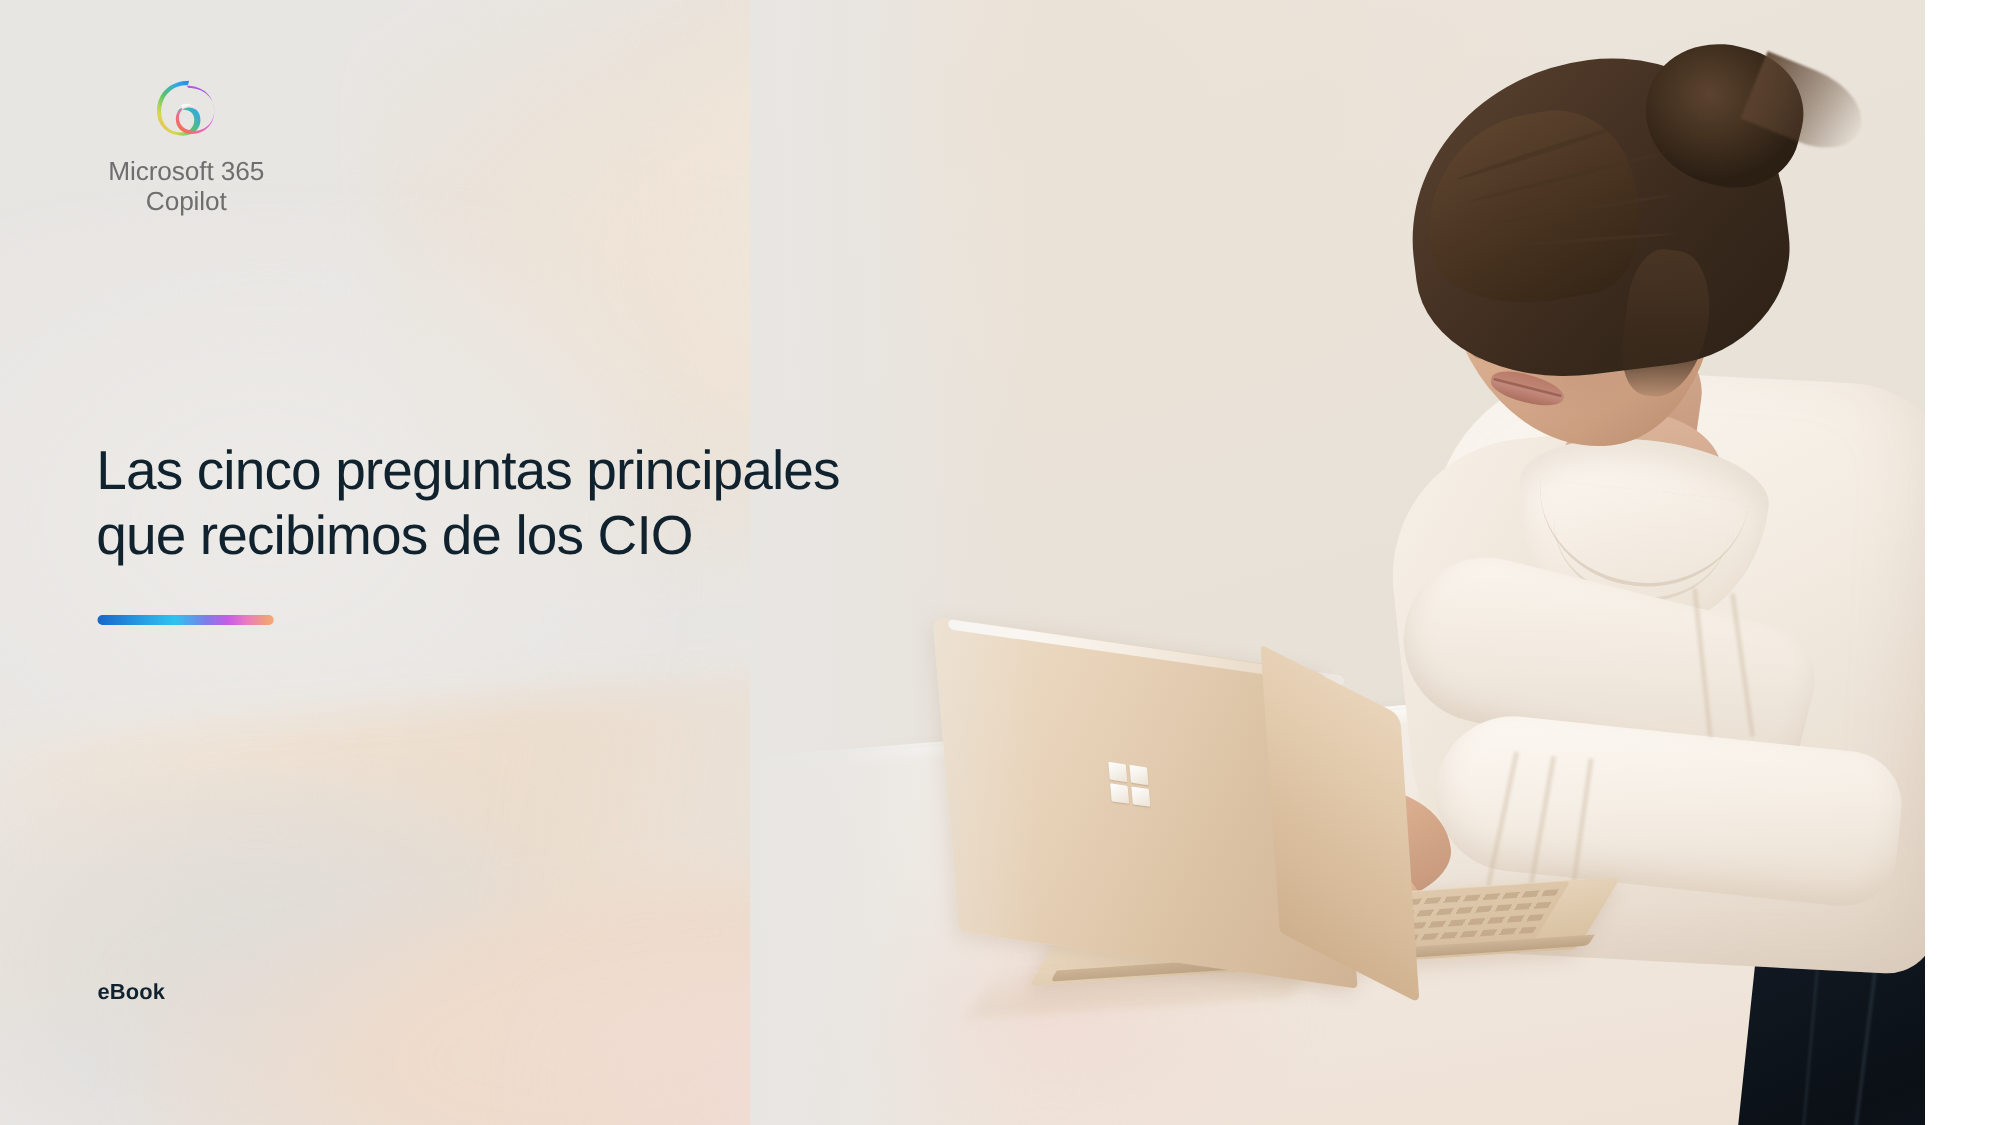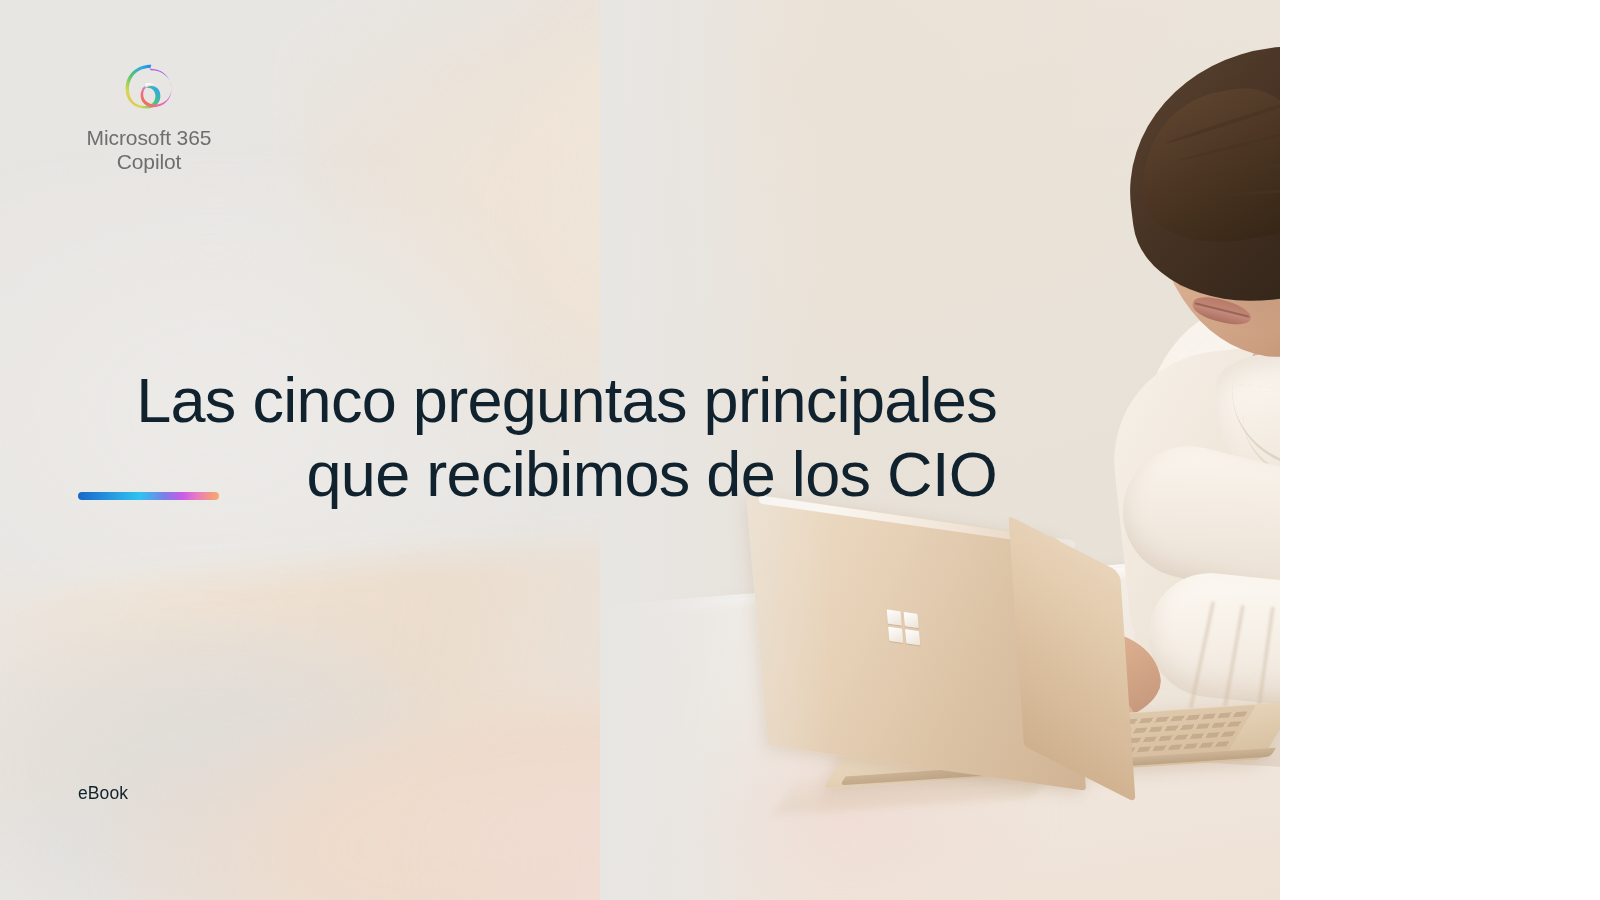--- a/index.html
+++ b/index.html
@@ -7,21 +7,21 @@
     margin: 0;
     padding: 0;
     background: #ffffff;
   }
   body {
     font-family: "Liberation Sans", sans-serif;
   }
 
   .cover {
     position: relative;
-    width: 1280px;
+    width: 1540px;
     height: 900px;
     overflow: hidden;
     background: #5eead4;
   }
 
   
   .bg-base {
     position: absolute;
     inset: 0;
     background: #e8e6e3;
@@ -539,27 +539,26 @@
     font-weight: 400;
     letter-spacing: -0.1px;
     white-space: pre-line;
   }
 
   
   .headline {
     position: absolute;
     left: 77px; top: 322px;
     width: 920px;
-    font-size: 63px;
+    font-size: 44px;
     line-height: 1.17;
     font-weight: 300;
     color: #11222f;
     letter-spacing: -0.7px;
     white-space: pre-line;
-    text-align: right;
   }
   .accent-bar {
     position: absolute;
     left: 78px; top: 492px;
     width: 141px; height: 8px;
     border-radius: 4px;
     background: linear-gradient(to right,
       #1668c8 0%, #1f7fd6 12%, #2aa7e6 30%, #2fc3ef 44%,
       #7f7ce8 62%, #c75ce6 74%, #e879c4 84%, #f2a078 96%, #f3ab7a 100%);
   }
@@ -569,21 +568,21 @@
     width: 820px;
     font-size: 17.5px;
     font-weight: 700;
     color: #11222f;
     letter-spacing: 0.1px;
   }
   .doc-type {
     position: absolute;
     left: 78px; top: 783px;
     font-size: 17.5px;
-    font-weight: 400;
+    font-weight: 700;
     color: #11222f;
     letter-spacing: 0.1px;
   }
 </style>
 </head>
 <body>
 
 <div class="cover">
 
   <div class="bg-base"></div>

